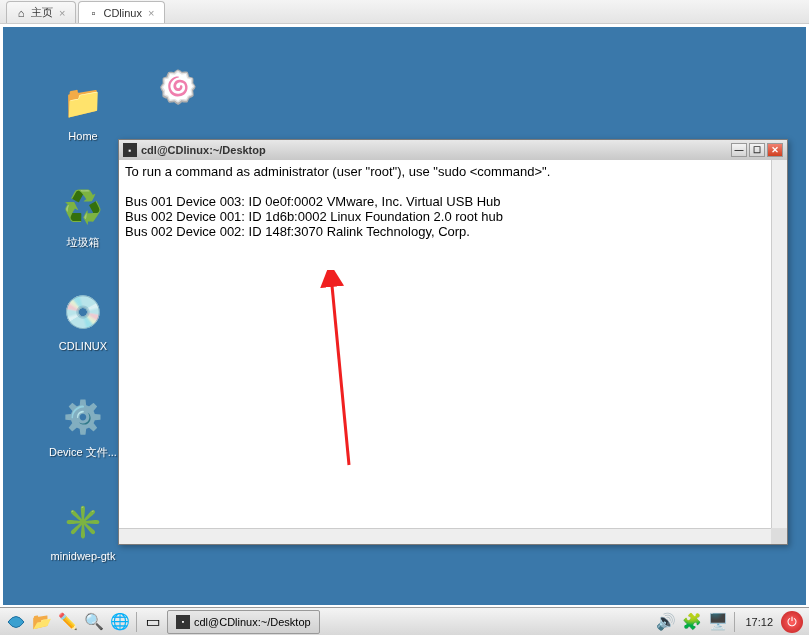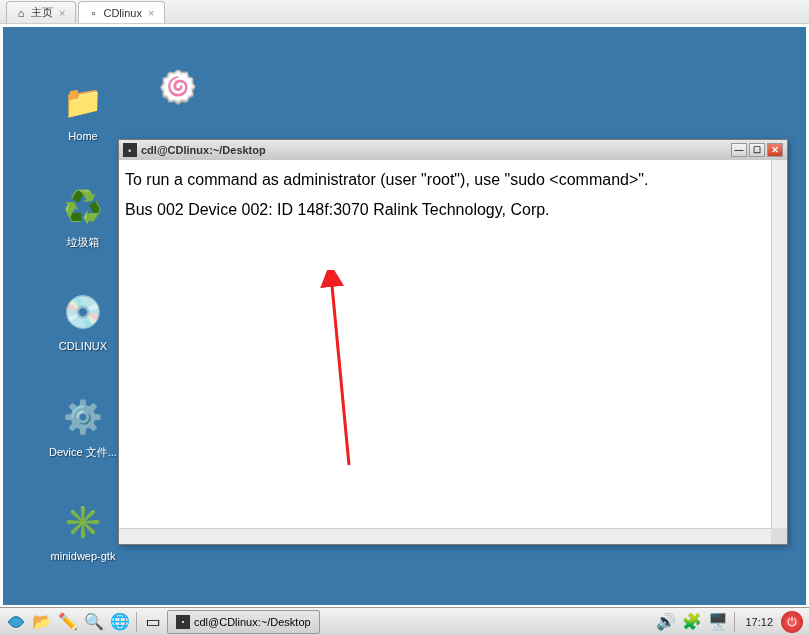--- a/index.html
+++ b/index.html
@@ -18,21 +18,21 @@
 .desktop-icon .icon-img { width: 40px; height: 40px; margin: 0 auto 4px; display: flex; align-items: center; justify-content: center; font-size: 32px; }
 .desktop-icon .label { text-shadow: 1px 1px 1px rgba(0,0,0,.5); margin-top: 8px; }
 
 
 .terminal-window { position: absolute; left: 115px; top: 112px; width: 670px; height: 406px; background: #fff; border: 1px solid #7a7a7a; box-shadow: 2px 2px 6px rgba(0,0,0,.3); }
 .term-titlebar { height: 20px; background: linear-gradient(#e8e8e8, #c8c8c8); display: flex; align-items: center; padding: 0 4px; font-size: 11px; font-weight: bold; color: #333; }
 .term-titlebar .term-icon { width: 14px; height: 14px; background: #333; margin-right: 4px; display: flex; align-items: center; justify-content: center; color: #fff; font-size: 8px; }
 .term-title { flex: 1; }
 .term-btn { width: 16px; height: 14px; margin-left: 2px; background: linear-gradient(#f4f4f4, #d4d4d4); border: 1px solid #999; font-size: 9px; display: flex; align-items: center; justify-content: center; cursor: pointer; }
 .term-btn.close { background: linear-gradient(#f08070, #d04020); color: #fff; }
-.term-body { padding: 12px 6px; font-family: "Courier New", monospace; font-size: 16px; line-height: 15px; color: #000; height: calc(100% - 20px); overflow: hidden; position: relative; }
+.term-body { padding: 4px 6px; font-family: "Courier New", monospace; font-size: 13px; line-height: 15px; color: #000; height: calc(100% - 20px); overflow: hidden; position: relative; }
 .term-prompt-time { color: #1060c0; font-weight: bold; }
 .term-prompt-dollar { color: #20a020; font-weight: bold; }
 .term-cursor { display: inline-block; width: 7px; height: 13px; background: #000; vertical-align: text-bottom; }
 .scrollbar-v { position: absolute; right: 0; top: 20px; bottom: 16px; width: 16px; background: #eee; border-left: 1px solid #ccc; }
 .scrollbar-h { position: absolute; left: 0; right: 16px; bottom: 0; height: 16px; background: #eee; border-top: 1px solid #ccc; }
 .scroll-corner { position: absolute; right: 0; bottom: 0; width: 16px; height: 16px; background: #ddd; }
 
 
 .red-arrow { position: absolute; pointer-events: none; }
 
@@ -92,20 +92,22 @@
     <div class="term-titlebar">
       <div class="term-icon">▪</div>
       <div class="term-title">cdl@CDlinux:~/Desktop</div>
       <div class="term-btn">—</div>
       <div class="term-btn">☐</div>
       <div class="term-btn close">✕</div>
     </div>
     <div class="term-body">
       <div>To run a command as administrator (user "root"), use "sudo &lt;command&gt;".</div>
       <div>&nbsp;</div>
+      <div>Bus 001 Device 003: ID 0e0f:0002 VMware, Inc. Virtual USB Hub</div>
+      <div>Bus 002 Device 001: ID 1d6b:0002 Linux Foundation 2.0 root hub</div>
       <div>Bus 002 Device 002: ID 148f:3070 Ralink Technology, Corp.</div>
     </div>
     <div class="scrollbar-v"></div>
     <div class="scrollbar-h"></div>
     <div class="scroll-corner"></div>
 
     <svg class="red-arrow" style="left:200px;top:130px;width:40px;height:200px">
       <defs>
         <marker id="ah" markerWidth="8" markerHeight="8" refX="4" refY="4" orient="auto">
           <path d="M0,0 L8,4 L0,8 Z" fill="#f02020"></path>

